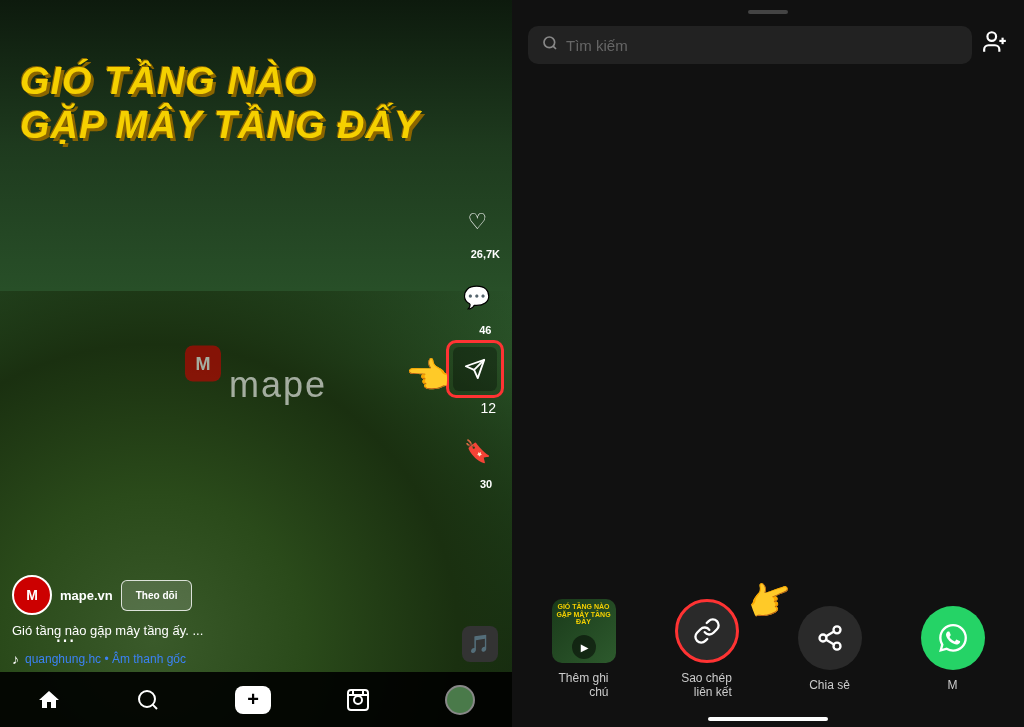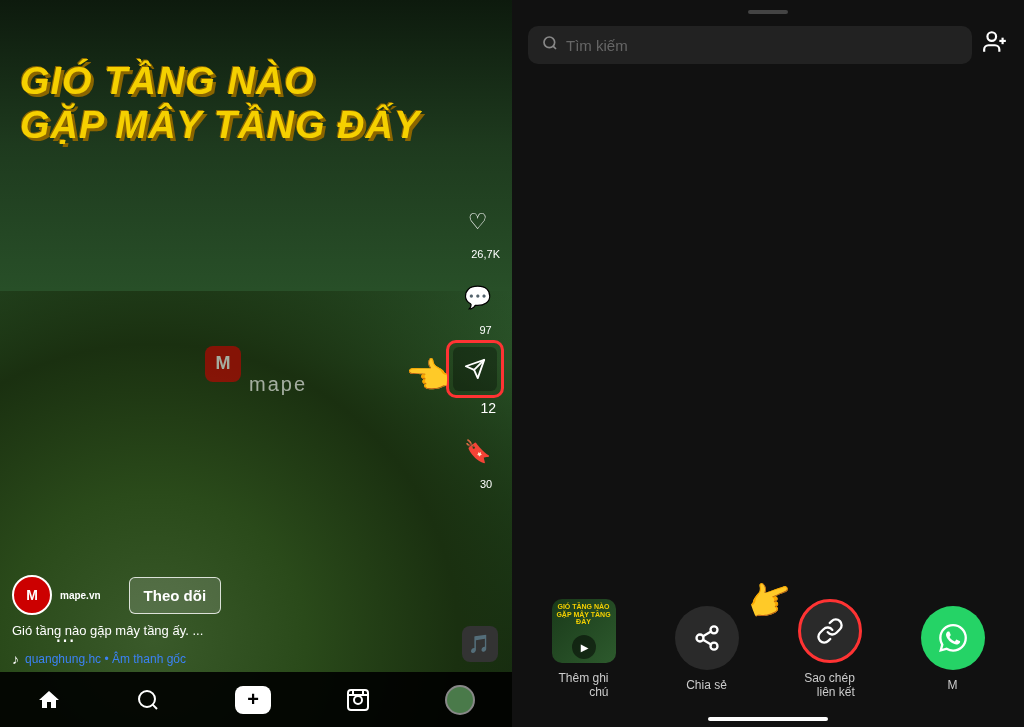--- a/index.html
+++ b/index.html
@@ -78,21 +78,21 @@
       display: flex;
       align-items: center;
       justify-content: center;
       color: white;
       font-weight: bold;
       font-size: 18px;
     }
 
     .watermark-text {
       color: white;
-      font-size: 20px;
+      font-size: 36px;
       font-weight: 300;
       letter-spacing: 2px;
       margin-top: 41px;
     }
 
     
     .right-icons {
       position: absolute;
       right: 12px;
       top: 200px;
@@ -118,21 +118,21 @@
       display: flex;
       align-items: center;
       justify-content: center;
       font-size: 22px;
       color: white;
     }
 
     .icon-count {
       color: white;
       font-size: 11px;
-      font-weight: 400;
+      font-weight: 700;
       margin-left: 16px;
     }
 
     
     .share-icon-box {
       position: absolute;
       right: 8px;
       top: 340px;
       z-index: 20;
       border: 3px solid #ff3333;
@@ -188,34 +188,33 @@
       justify-content: center;
       color: white;
       font-weight: bold;
       font-size: 14px;
       border: 2px solid white;
       flex-shrink: 0;
     }
 
     .username {
       color: white;
-      font-size: 10px;
+      font-size: 13px;
       font-weight: 600;
     }
 
     .follow-btn {
       background: rgba(255,255,255,0.15);
       border: 1.5px solid rgba(255,255,255,0.8);
       color: white;
       border-radius: 6px;
       padding: 9px 14px;
-      font-size: 15px;
+      font-size: 10px;
       font-weight: 600;
       cursor: pointer;
-      margin-left: 20px;
     }
 
     .video-description {
       color: white;
       font-size: 13px;
       margin-bottom: 13px;
     }
 
     .music-row {
       display: flex;
@@ -466,21 +465,21 @@
 
   <div class="right-icons">
 
     <div class="icon-item">
       <div class="icon-circle">♡</div>
       <span class="icon-count">26,7K</span>
     </div>
 
     <div class="icon-item">
       <div class="icon-circle">💬</div>
-      <span class="icon-count">97</span>
+      <span class="icon-count">46</span>
     </div>
   </div>
 
   <div class="share-icon-box">
     <div class="share-icon-inner">
       <svg width="22" height="22" viewBox="0 0 24 24" fill="none" stroke="white" stroke-width="2" stroke-linecap="round" stroke-linejoin="round">
         <line x1="22" y1="2" x2="11" y2="13"></line>
         <polygon points="22 2 15 22 11 13 2 9 22 2"></polygon>
       </svg>
     </div>
@@ -582,44 +581,44 @@
         </div>
         <div style="position:absolute;bottom:4px;left:50%;transform:translateX(-50%);background:rgba(0,0,0,0.5);border-radius:50%;width:24px;height:24px;display:flex;align-items:center;justify-content:center;">
           <span style="color:white;font-size:10px;margin-left:2px;">▶</span>
         </div>
       </div>
       <span class="share-option-label" style="white-space:pre-line;">Thêm ghi
 chú</span>
     </div>
 
     <div class="share-option">
+      <div class="share-option-icon highlighted">
+        <svg width="28" height="28" viewBox="0 0 24 24" fill="none" stroke="white" stroke-width="2" stroke-linecap="round" stroke-linejoin="round">
+          <path d="M10 13a5 5 0 0 0 7.54.54l3-3a5 5 0 0 0-7.07-7.07l-1.72 1.71"></path>
+          <path d="M14 11a5 5 0 0 0-7.54-.54l-3 3a5 5 0 0 0 7.07 7.07l1.71-1.71"></path>
+        </svg>
+      </div>
+      <span class="share-option-label" style="white-space:pre-line;">Sao chép
+liên kết</span>
+    </div>
+
+    <div class="share-option">
       <div class="share-option-icon">
         <svg width="28" height="28" viewBox="0 0 24 24" fill="none" stroke="white" stroke-width="2" stroke-linecap="round" stroke-linejoin="round">
           <circle cx="18" cy="5" r="3"></circle>
             <circle cx="6" cy="12" r="3"></circle>
             <circle cx="18" cy="19" r="3"></circle>
           <line x1="8.59" y1="13.51" x2="15.42" y2="17.49"></line>
             <line x1="15.41" y1="6.51" x2="8.59" y2="10.49"></line>
         </svg>
       </div>
       <span class="share-option-label">Chia sẻ</span>
     </div>
 
     <div class="share-option">
-      <div class="share-option-icon highlighted">
-        <svg width="28" height="28" viewBox="0 0 24 24" fill="none" stroke="white" stroke-width="2" stroke-linecap="round" stroke-linejoin="round">
-          <path d="M10 13a5 5 0 0 0 7.54.54l3-3a5 5 0 0 0-7.07-7.07l-1.72 1.71"></path>
-          <path d="M14 11a5 5 0 0 0-7.54-.54l-3 3a5 5 0 0 0 7.07 7.07l1.71-1.71"></path>
-        </svg>
-      </div>
-      <span class="share-option-label" style="white-space:pre-line;">Sao chép
-liên kết</span>
-    </div>
-
-    <div class="share-option">
       <div class="share-option-icon" style="background:#25D366;">
         <svg width="28" height="28" viewBox="0 0 24 24" fill="white">
             <path d="M17.472 14.382c-.297-.149-1.758-.867-2.03-.967-.273-.099-.471-.148-.67.15-.197.297-.767.966-.94 1.164-.173.199-.347.223-.644.075-.297-.15-1.255-.463-2.39-1.475-.883-.788-1.48-1.761-1.653-2.059-.173-.297-.018-.458.13-.606.134-.133.298-.347.446-.52.149-.174.198-.298.298-.497.099-.198.05-.371-.025-.52-.075-.149-.669-1.612-.916-2.207-.242-.579-.487-.5-.669-.51-.173-.008-.371-.01-.57-.01-.198 0-.52.074-.792.372-.272.297-1.04 1.016-1.04 2.479 0 1.462 1.065 2.875 1.213 3.074.149.198 2.096 3.2 5.077 4.487.709.306 1.262.489 1.694.625.712.227 1.36.195 1.871.118.571-.085 1.758-.719 2.006-1.413.248-.694.248-1.289.173-1.413-.074-.124-.272-.198-.57-.347m-5.421 7.403h-.004a9.87 9.87 0 01-5.031-1.378l-.361-.214-3.741.982.998-3.648-.235-.374a9.86 9.86 0 01-1.51-5.26c.001-5.45 4.436-9.884 9.888-9.884 2.64 0 5.122 1.03 6.988 2.898a9.825 9.825 0 012.893 6.994c-.003 5.45-4.437 9.884-9.885 9.884m8.413-18.297A11.815 11.815 0 0012.05 0C5.495 0 .16 5.335.157 11.892c0 2.096.547 4.142 1.588 5.945L.057 24l6.305-1.654a11.882 11.882 0 005.683 1.448h.005c6.554 0 11.890-5.335 11.893-11.893a11.821 11.821 0 00-3.48-8.413Z"></path>
           </svg>
       </div>
       <span class="share-option-label">M</span>
     </div>
 
   </div>
 

